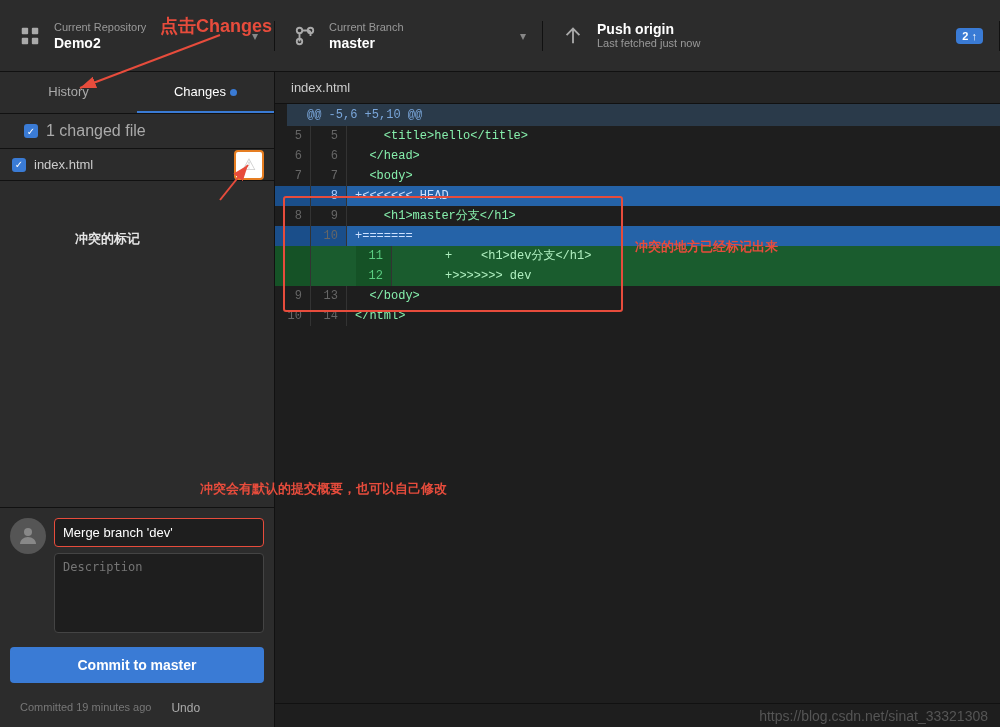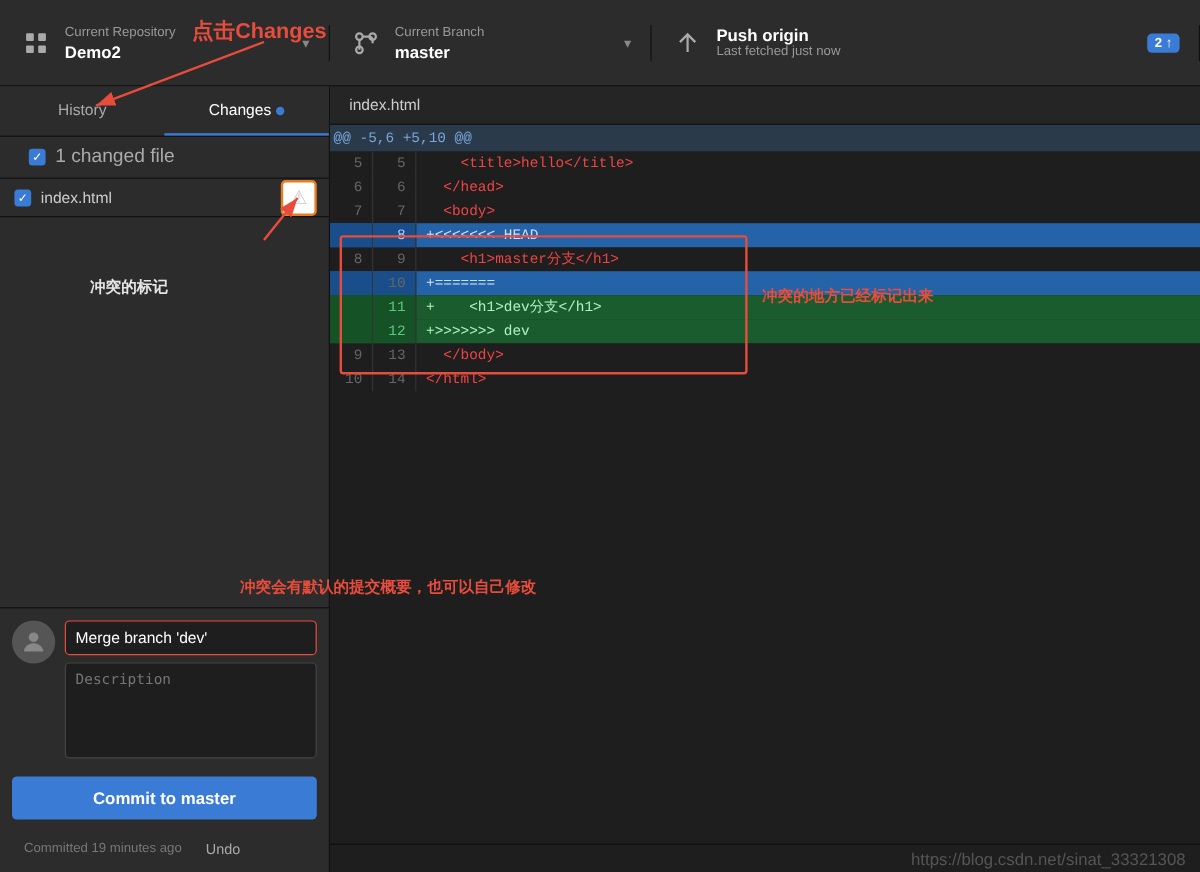--- a/index.html
+++ b/index.html
@@ -215,55 +215,57 @@
     .diff-content {
       flex: 1;
       overflow-y: auto;
       font-family: 'Courier New', monospace;
       font-size: 12px;
     }
 
     .diff-header-line {
       background: #2a3a4a;
       color: #7aa6da;
-      padding: 4px 3px;
+      padding: 4px 20px;
+      margin-left: 12px;
     }
 
     .diff-line {
       display: flex;
       line-height: 20px;
     }
     .diff-line-num {
       width: 36px;
       text-align: right;
       padding-right: 8px;
       color: #666;
       user-select: none;
       border-right: 1px solid #333;
       flex-shrink: 0;
     }
     .diff-line-num.empty { color: transparent; }
     .diff-line-content {
       padding-left: 8px;
       flex: 1;
-      color: #ef4444;
+      color: #86efac;
       white-space: pre;
     }
     .diff-line.conflict-ours {
       background: #2563a8;
     }
     .diff-line.conflict-ours .diff-line-num {
       background: #1a4e8a;
       color: #aaccff;
     }
     .diff-line.conflict-ours .diff-line-content {
       color: #cce0ff;
     }
     .diff-line.conflict-theirs {
       background: #1a5c2e;
+      gap: 45px;
     }
     .diff-line.conflict-theirs .diff-line-num {
       background: #155226;
       color: #5acc80;
     }
     .diff-line.conflict-theirs .diff-line-content {
       color: #b0f0c0;
     }
     .diff-line.conflict-separator {
       background: #2563a8;

